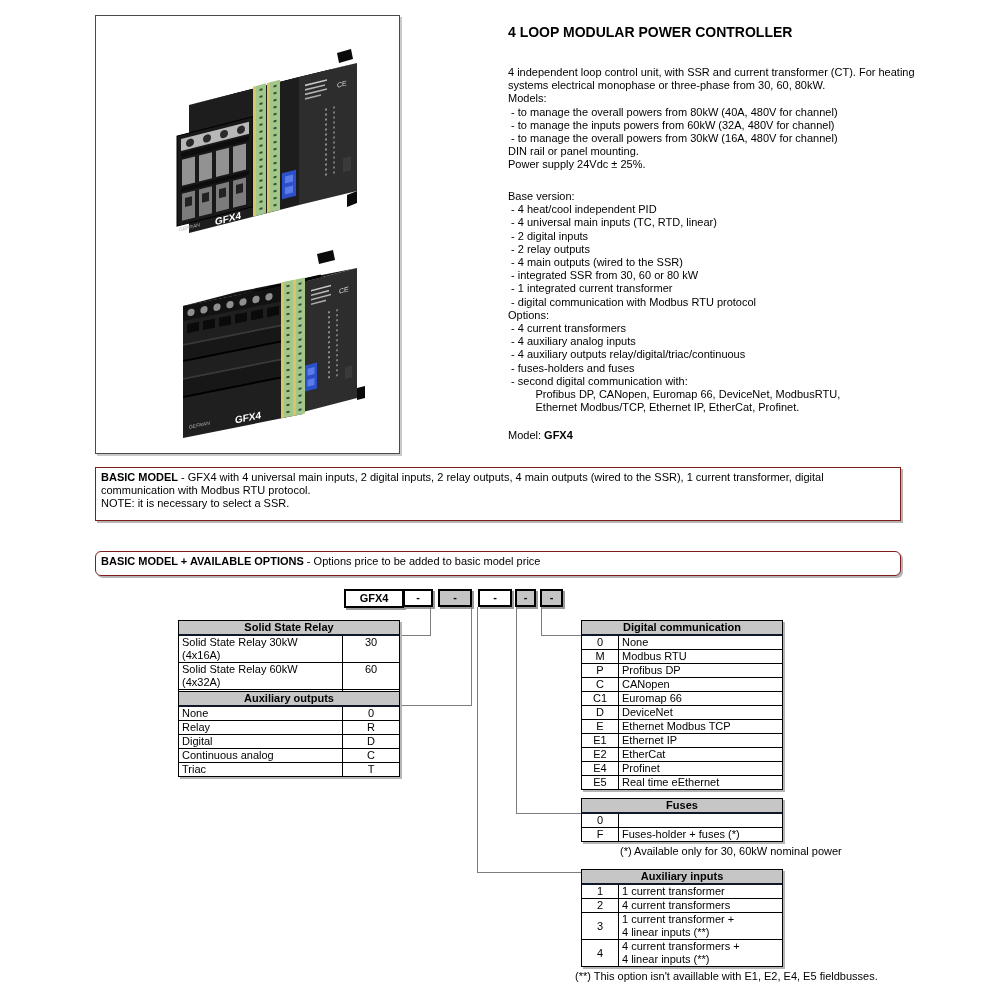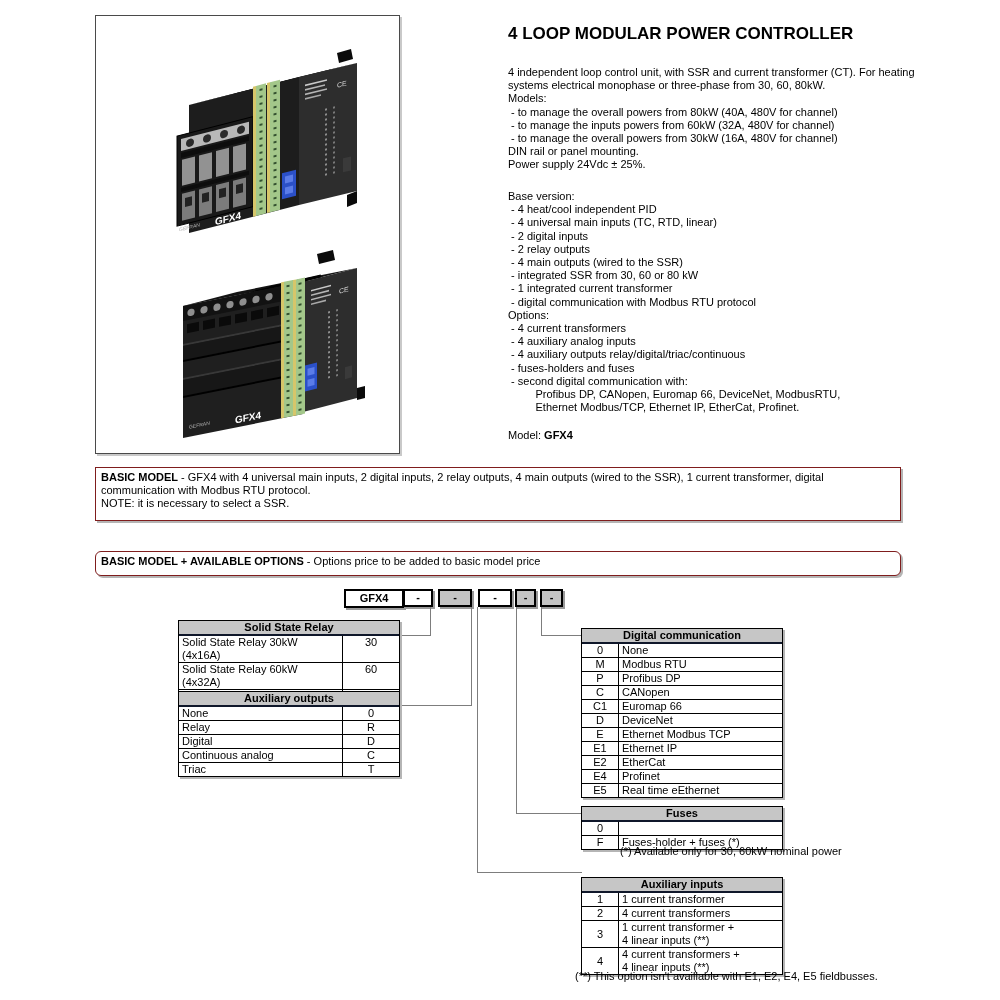--- a/index.html
+++ b/index.html
@@ -6,21 +6,21 @@
   body{
     width:1000px;height:1000px;background:#ffffff;position:relative;
     font-family:"Liberation Sans", sans-serif;font-size:11px;color:#000;
     overflow:hidden;
   }
   .abs{position:absolute;}
   
   .photo-frame{left:95px;top:15px;width:303px;height:437px;border:1px solid #4a4a4a;
     box-shadow:2px 2px 0 #c9c9c9;background:#fff;}
   
-  .page-title{left:508px;top:24px;font-weight:bold;font-size:17px;}
+  .page-title{left:508px;top:24px;font-weight:bold;font-size:14px;}
   .textblock{left:508px;width:430px;line-height:13.2px;}
   .textblock .line{white-space:pre;}
   .model-line{left:508px;top:429px;}
   .model-line b{font-weight:bold;}
   
   .banner{left:95px;width:794px;border:1px solid #7f1d1d;background:#fff;
     box-shadow:2px 2px 0 #b5b5b5;padding:3px 5px;line-height:13.2px;}
   .banner b{font-weight:bold;}
   
   .code-model{left:344px;top:589px;width:56px;height:15px;border:2px solid #000;
@@ -41,21 +41,21 @@
   .hline{position:absolute;height:1px;background:#7d7d7d;}
   
   .dtable{position:absolute;border:1px solid #000;background:#fff;box-shadow:2px 2px 0 #b5b5b5;}
   .dtable .hdr{background:#c6c6c6;border-bottom:2px solid #0f172a;font-weight:bold;
     text-align:center;height:13px;line-height:13px;}
   .dtable .row{display:flex;}
   .dtable .row + .row{border-top:1px solid #000;}
   .dtable .cell-label{flex:1;padding:0 3px;line-height:13px;white-space:pre-line;}
   .tleft{width:220px;}
   .tleft .cell-code{width:56px;border-left:1px solid #000;text-align:center;line-height:13px;}
-  .tright{width:200px;margin-top:8px;}
+  .tright{width:200px;}
   .tright .cell-code{width:36px;border-right:1px solid #000;text-align:center;
     display:flex;align-items:center;justify-content:center;line-height:13px;}
   .footnote{position:absolute;}
   svg text{font-family:"Liberation Sans", sans-serif;}
 </style>
 </head>
 <body>
 
 <div class="abs photo-frame">
 

